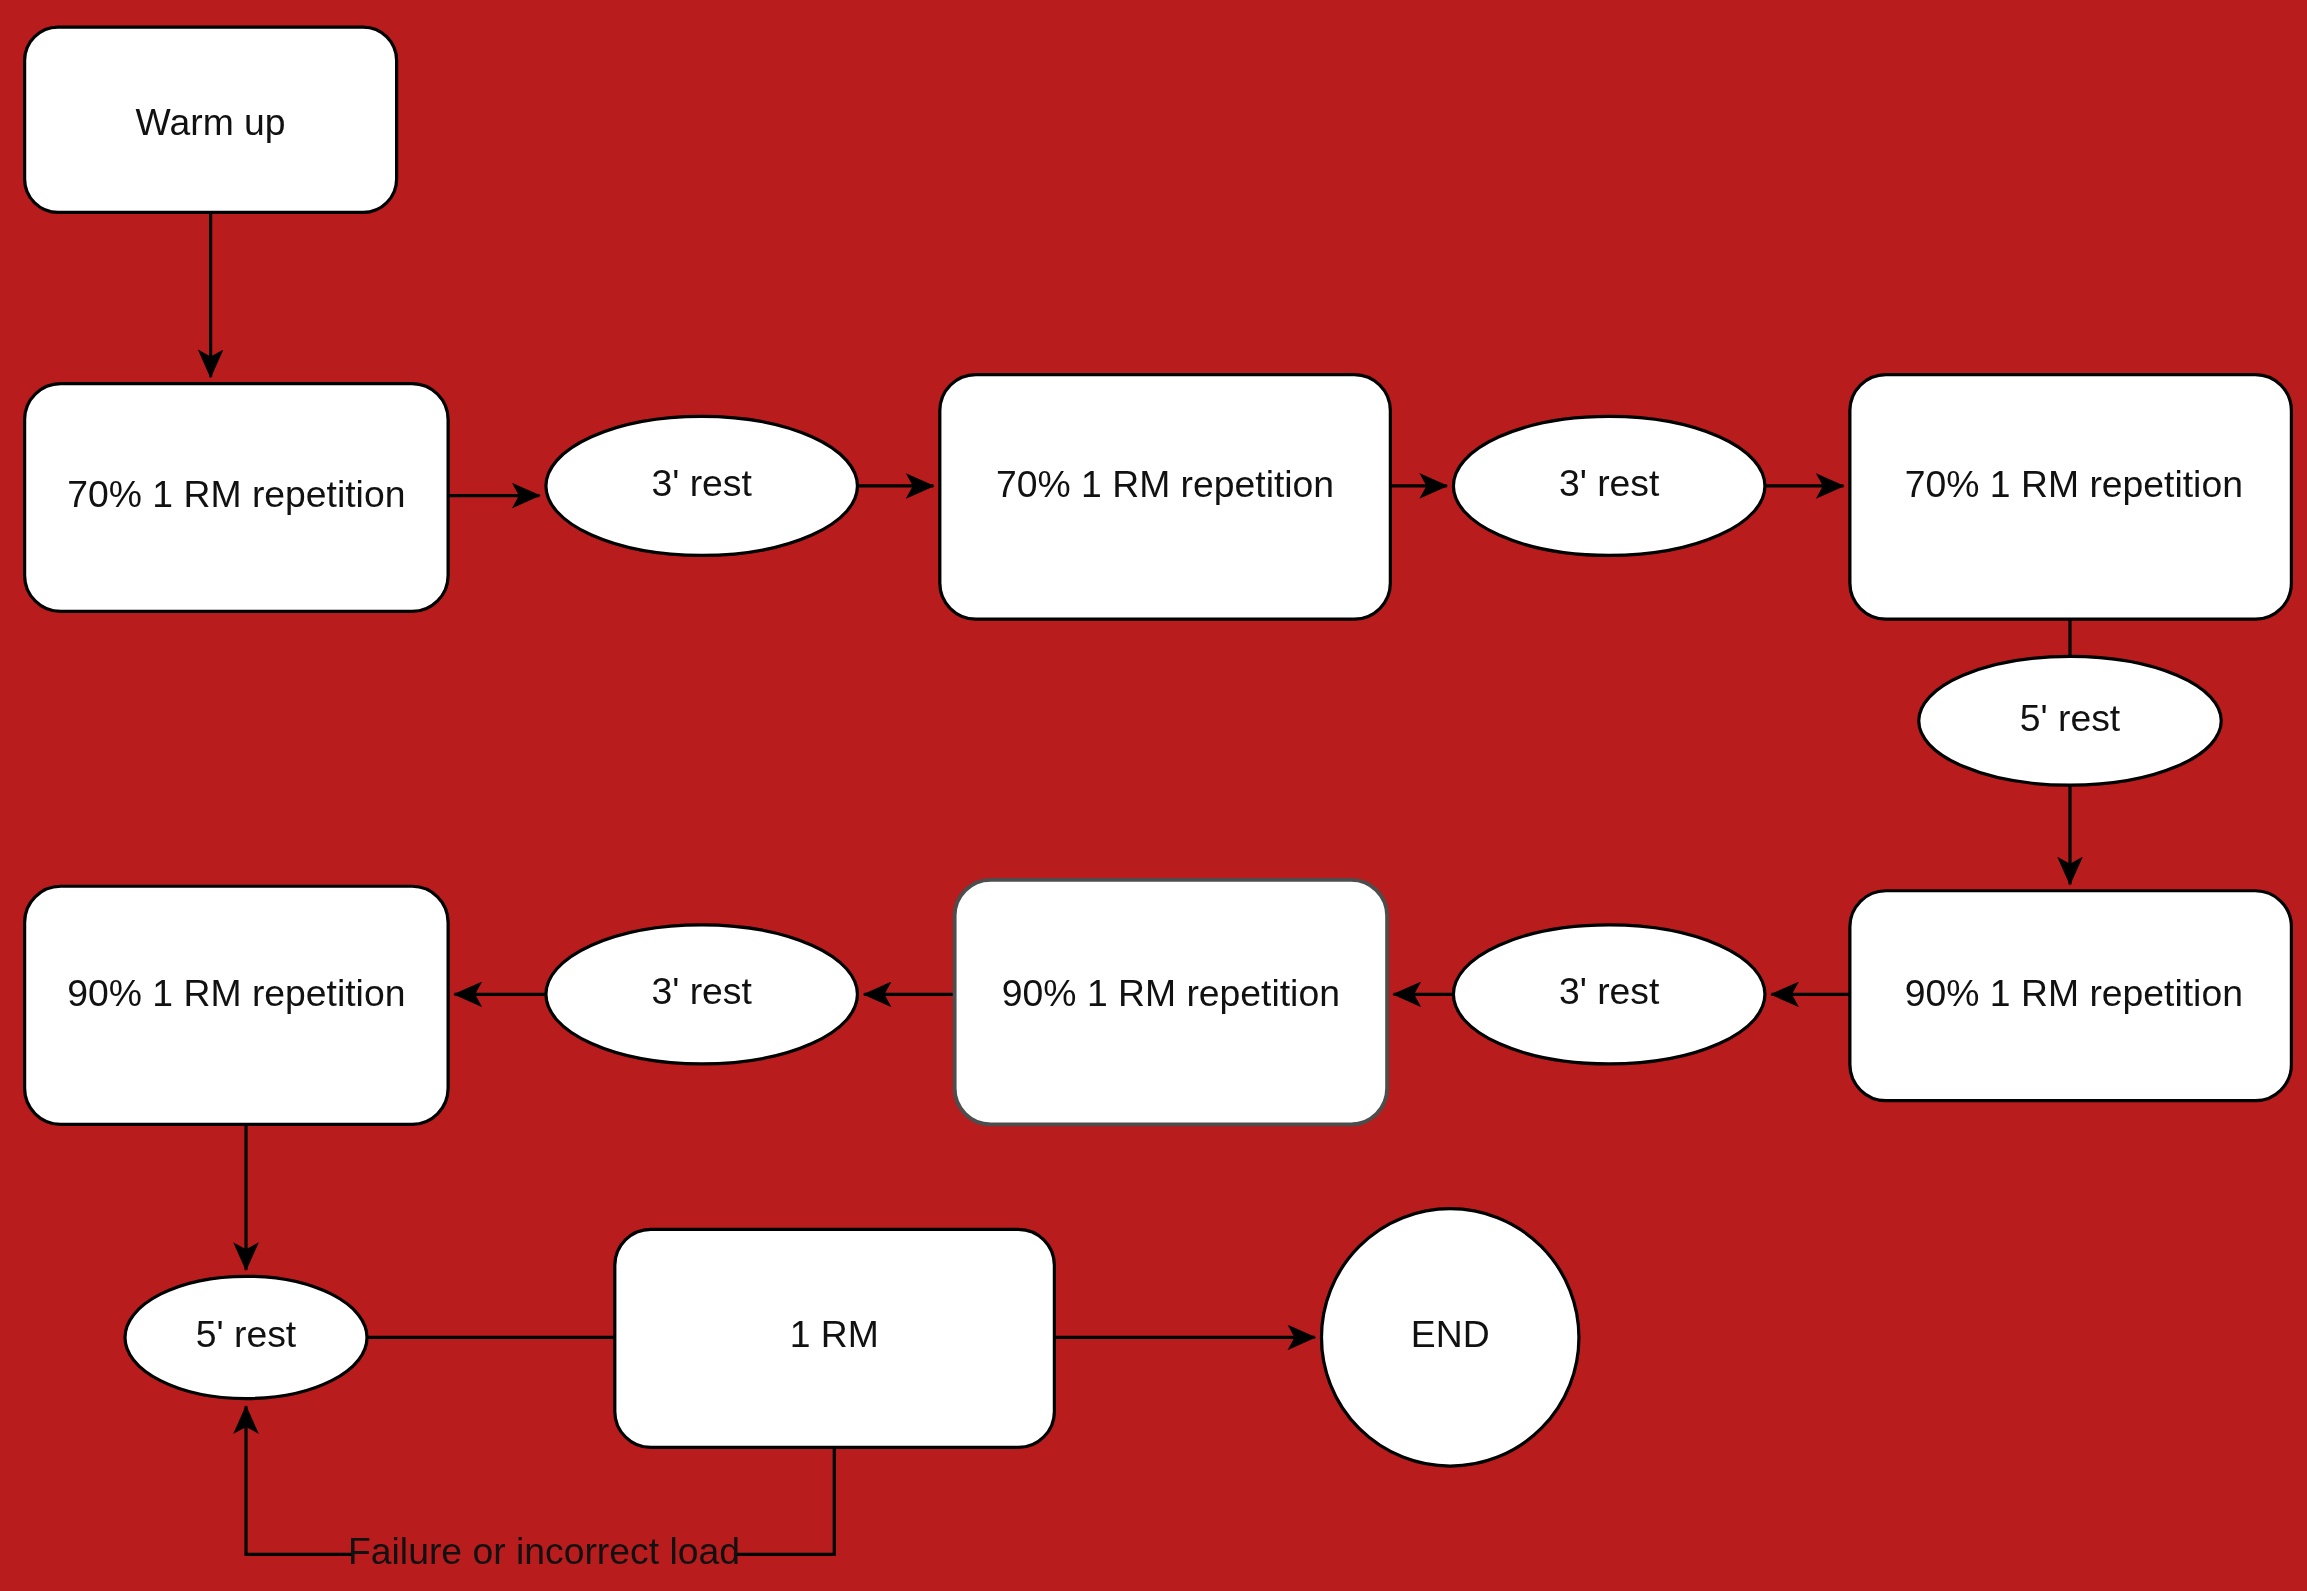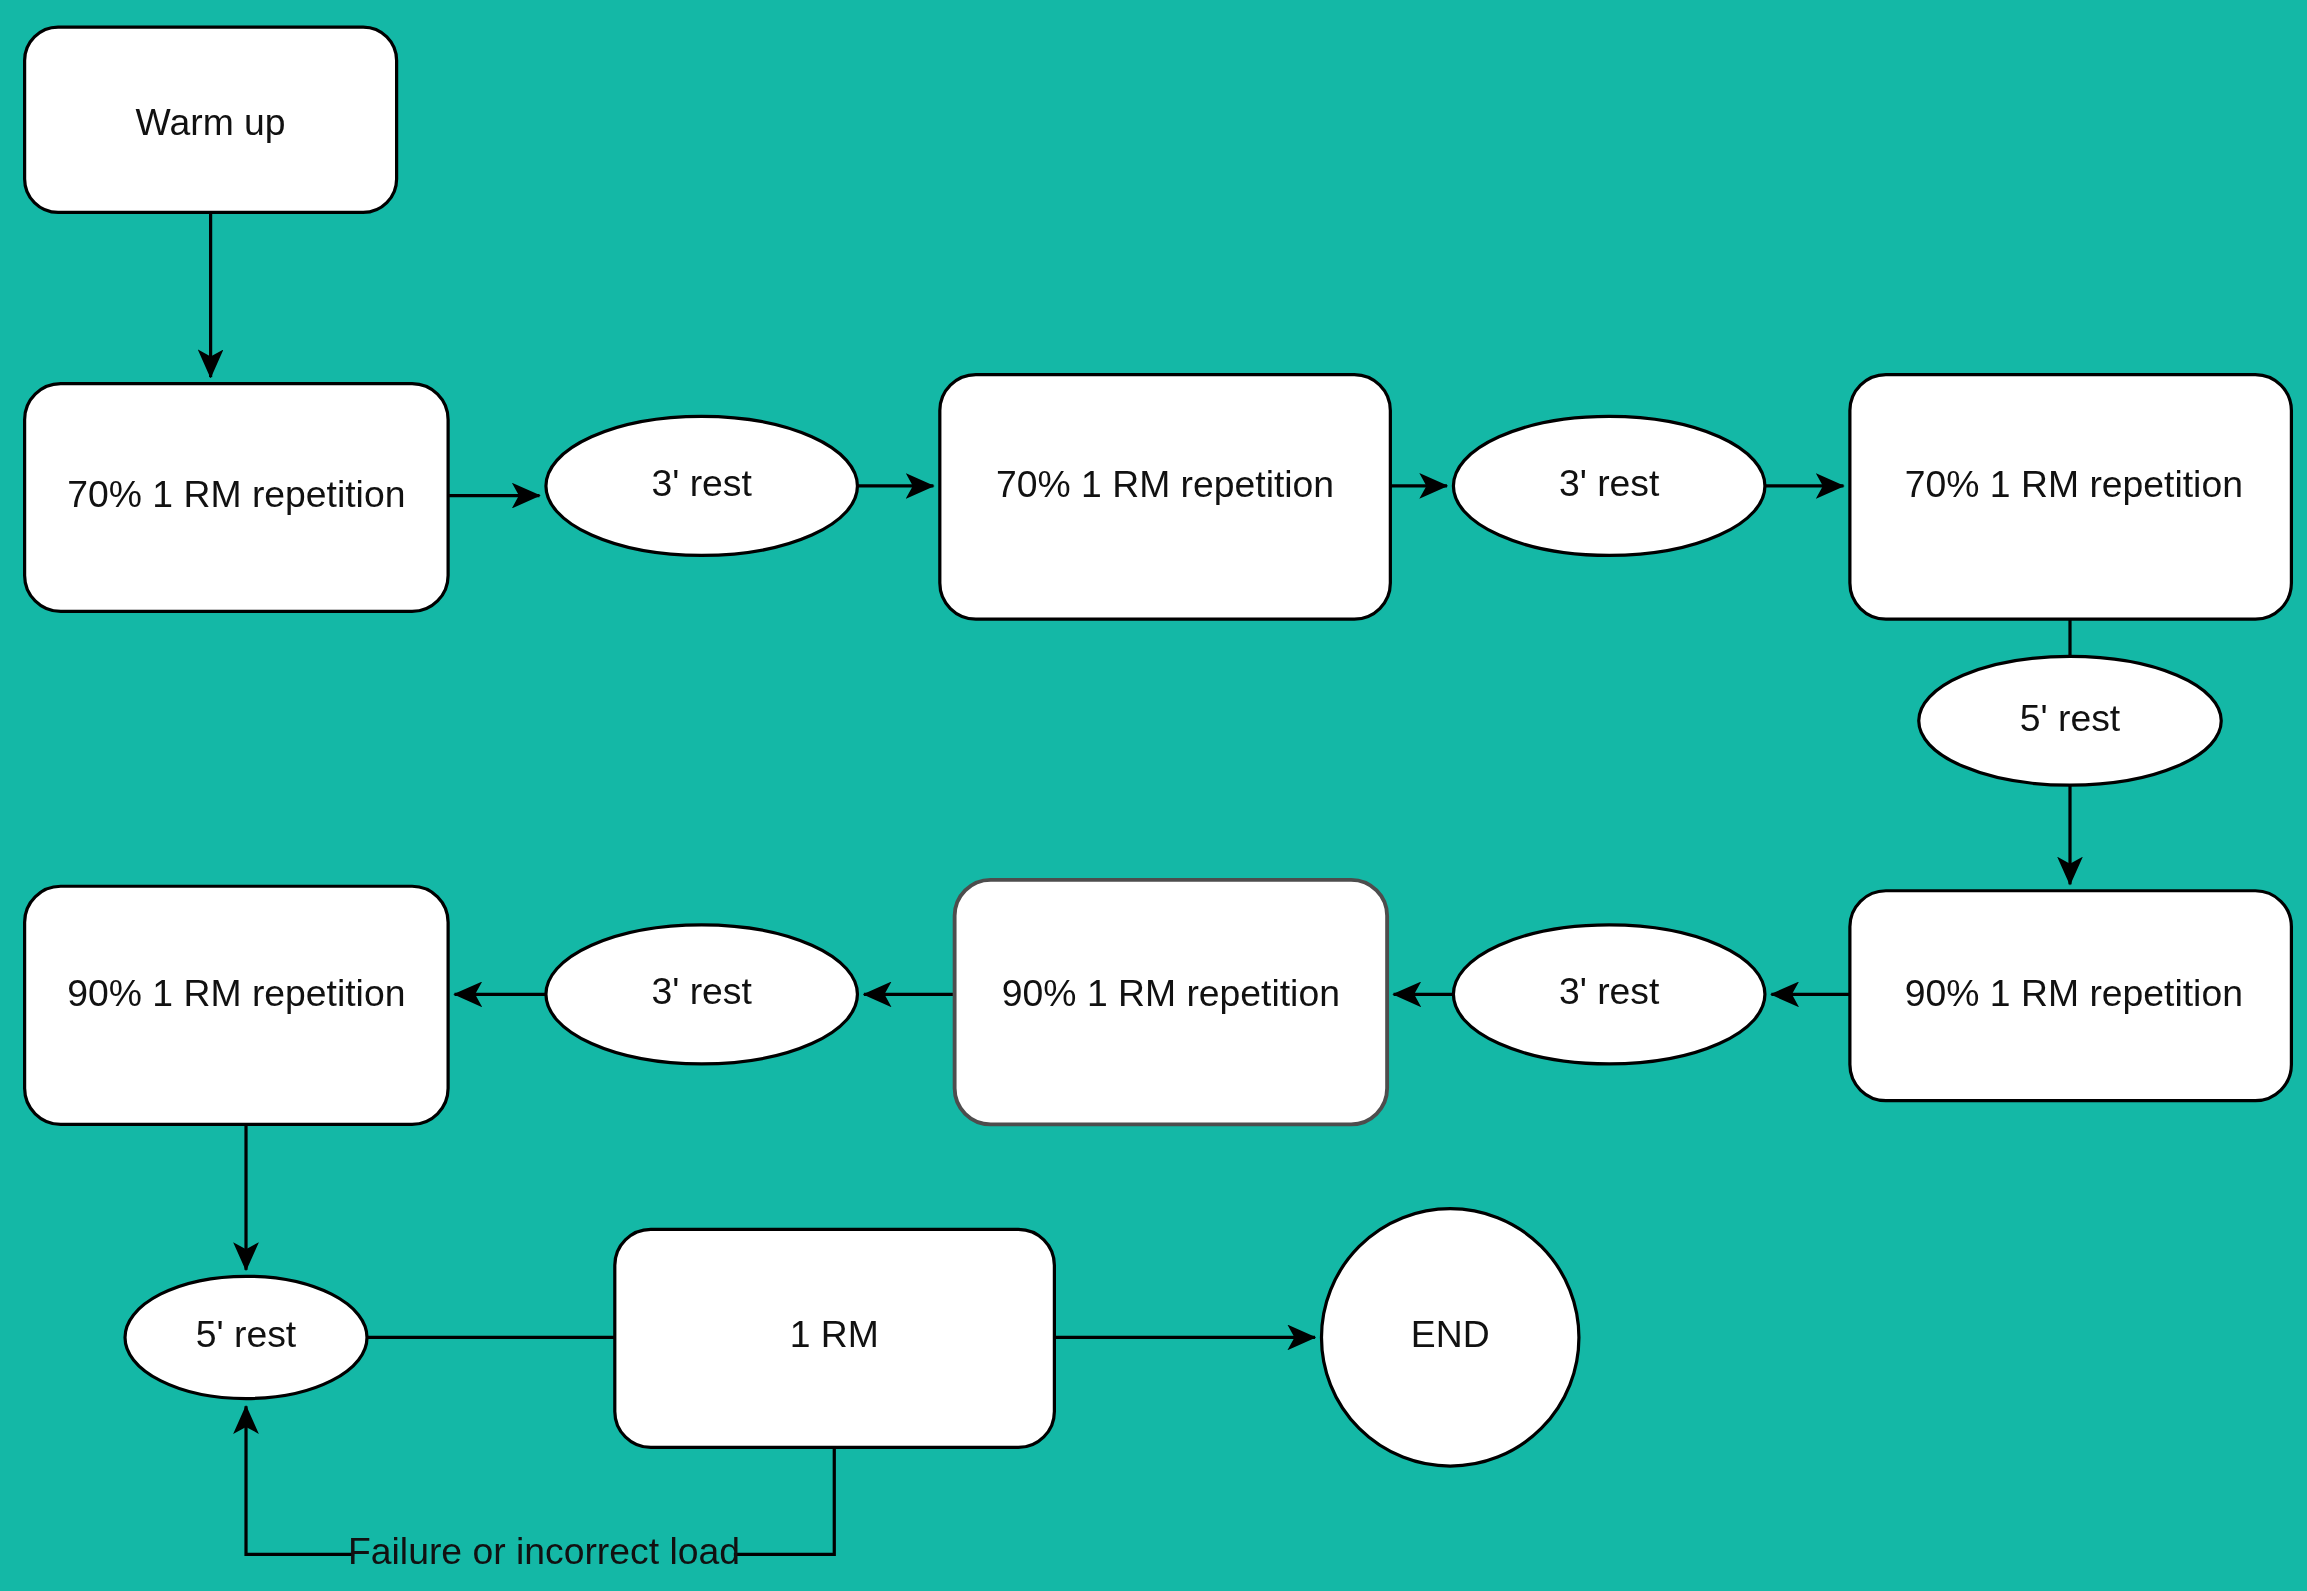--- a/index.html
+++ b/index.html
@@ -10,21 +10,21 @@
   body {
     width: 2307px;
     height: 1591px;
     font-family: "Liberation Sans", sans-serif;
     overflow: hidden;
   }
   #flowchart-root {
     position: relative;
     width: 2307px;
     height: 1591px;
-    background: #14b8a6;
+    background: #b91c1c;
   }
   svg#diagram {
     display: block;
     width: 2307px;
     height: 1591px;
   }
   .node-shape {
     fill: #ffffff;
     stroke: #000000;
     stroke-width: 5;

